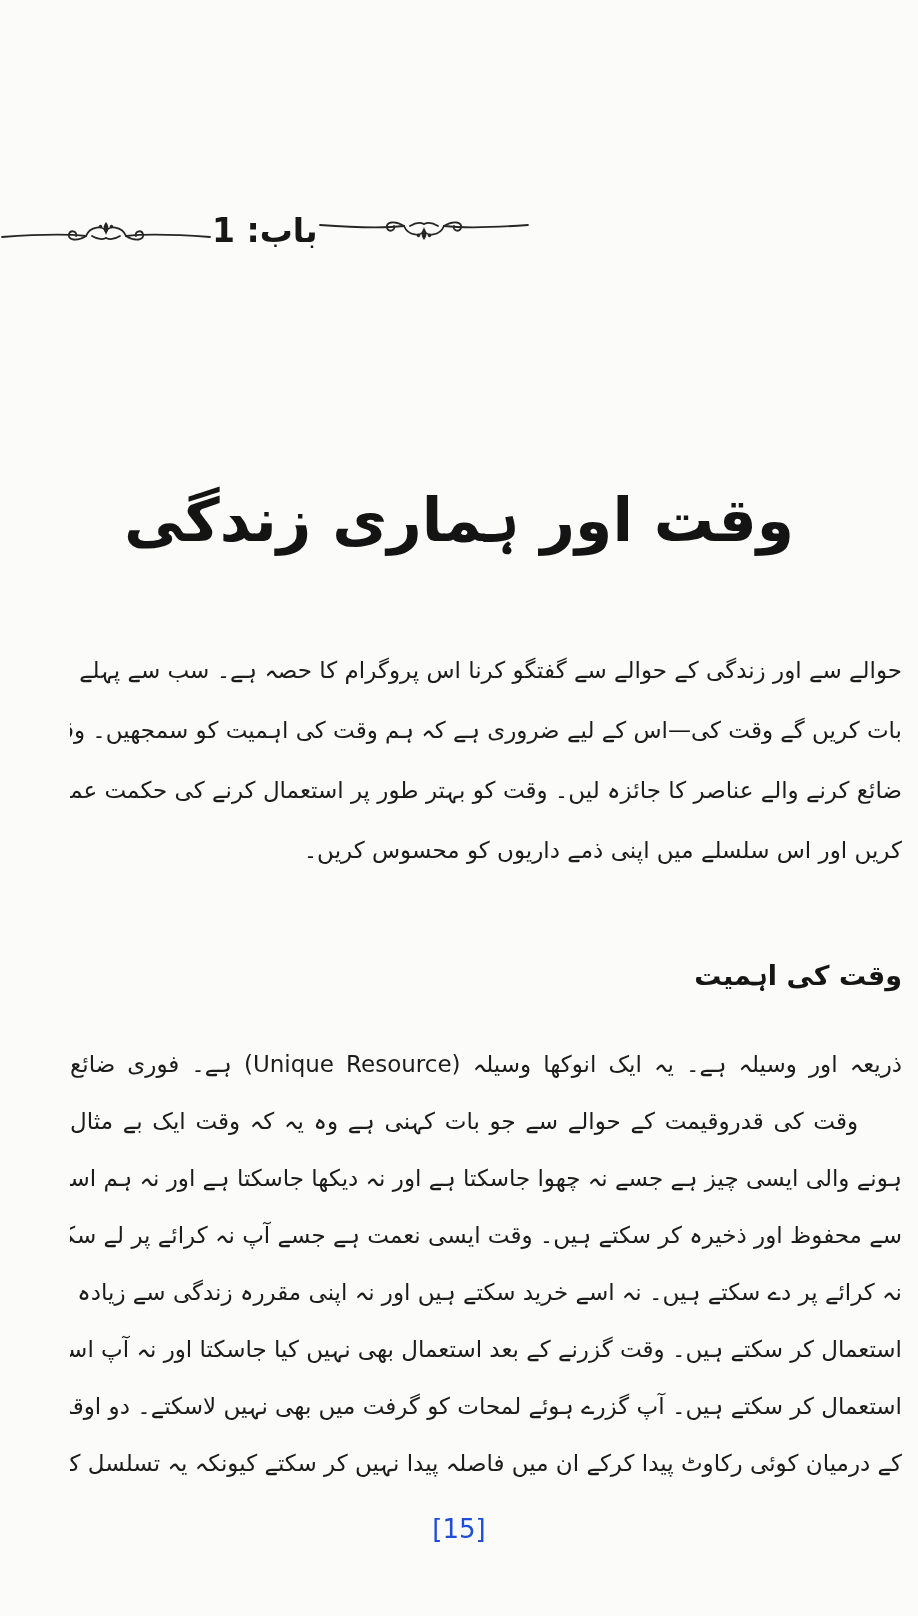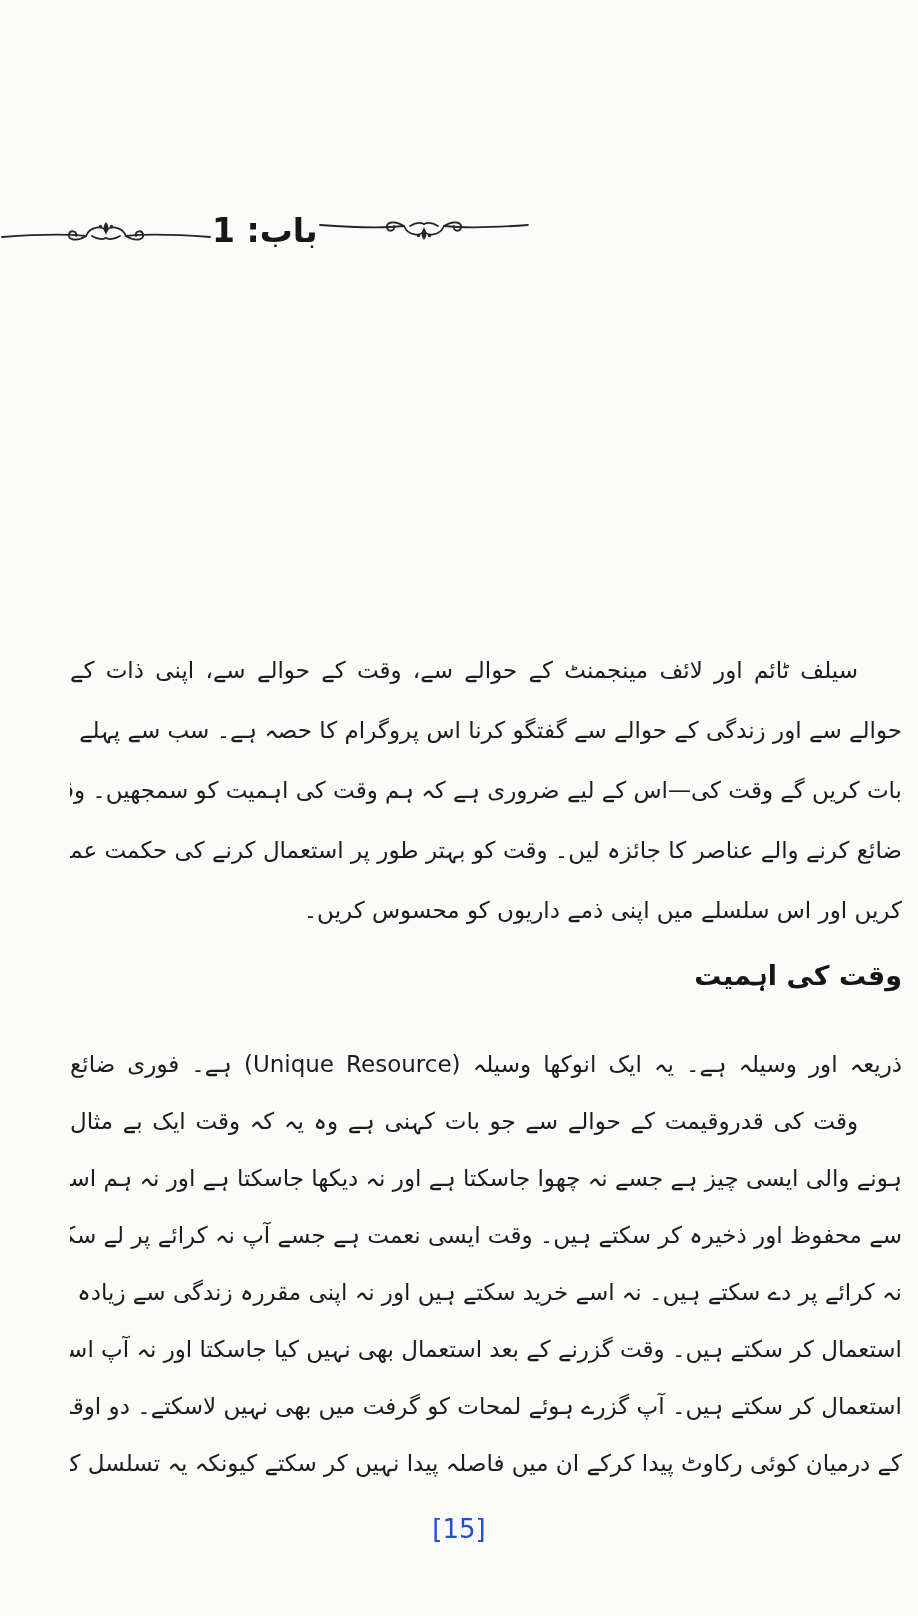--- a/index.html
+++ b/index.html
@@ -104,23 +104,23 @@
         <path d="M126 22 c 9 6 19 4 17 -2 c -2 -5 -9 -2 -7 2"></path>
         <path d="M92 22 q 8 5 14 2"></path>
         <path d="M120 22 q -8 5 -14 2"></path>
       </g>
       <path d="M106 8 c -3.2 4 -3.2 8.5 0 11.5 c 3.2 -3 3.2 -7.5 0 -11.5" fill="#262626"></path>
       <circle cx="100.5" cy="12.5" r="1.7" fill="#262626"></circle>
       <circle cx="111.5" cy="12.5" r="1.7" fill="#262626"></circle>
     </svg>
   </div>
 
+  <div class="chapter-title" dir="rtl">وقت اور ہماری زندگی</div>
 
   <div class="para para1">
-    <div class="line first">سیلف ٹائم اور لائف مینجمنٹ کے حوالے سے، وقت کے حوالے سے، اپنی ذات کے</div>
     <div class="line">حوالے سے اور زندگی کے حوالے سے گفتگو کرنا اس پروگرام کا حصہ ہے۔ سب سے پہلے ہم</div>
     <div class="line">بات کریں گے وقت کی—اس کے لیے ضروری ہے کہ ہم وقت کی اہمیت کو سمجھیں۔ وقت کو</div>
     <div class="line">ضائع کرنے والے عناصر کا جائزہ لیں۔ وقت کو بہتر طور پر استعمال کرنے کی حکمت عملی تیار</div>
     <div class="line para-end">کریں اور اس سلسلے میں اپنی ذمے داریوں کو محسوس کریں۔</div>
   </div>
 
   <div class="section-heading" dir="rtl">وقت کی اہمیت</div>
 
   <div class="para para2">
     <div class="line">ذریعہ اور وسیلہ ہے۔ یہ ایک انوکھا وسیلہ (Unique Resource) ہے۔ فوری ضائع</div>

